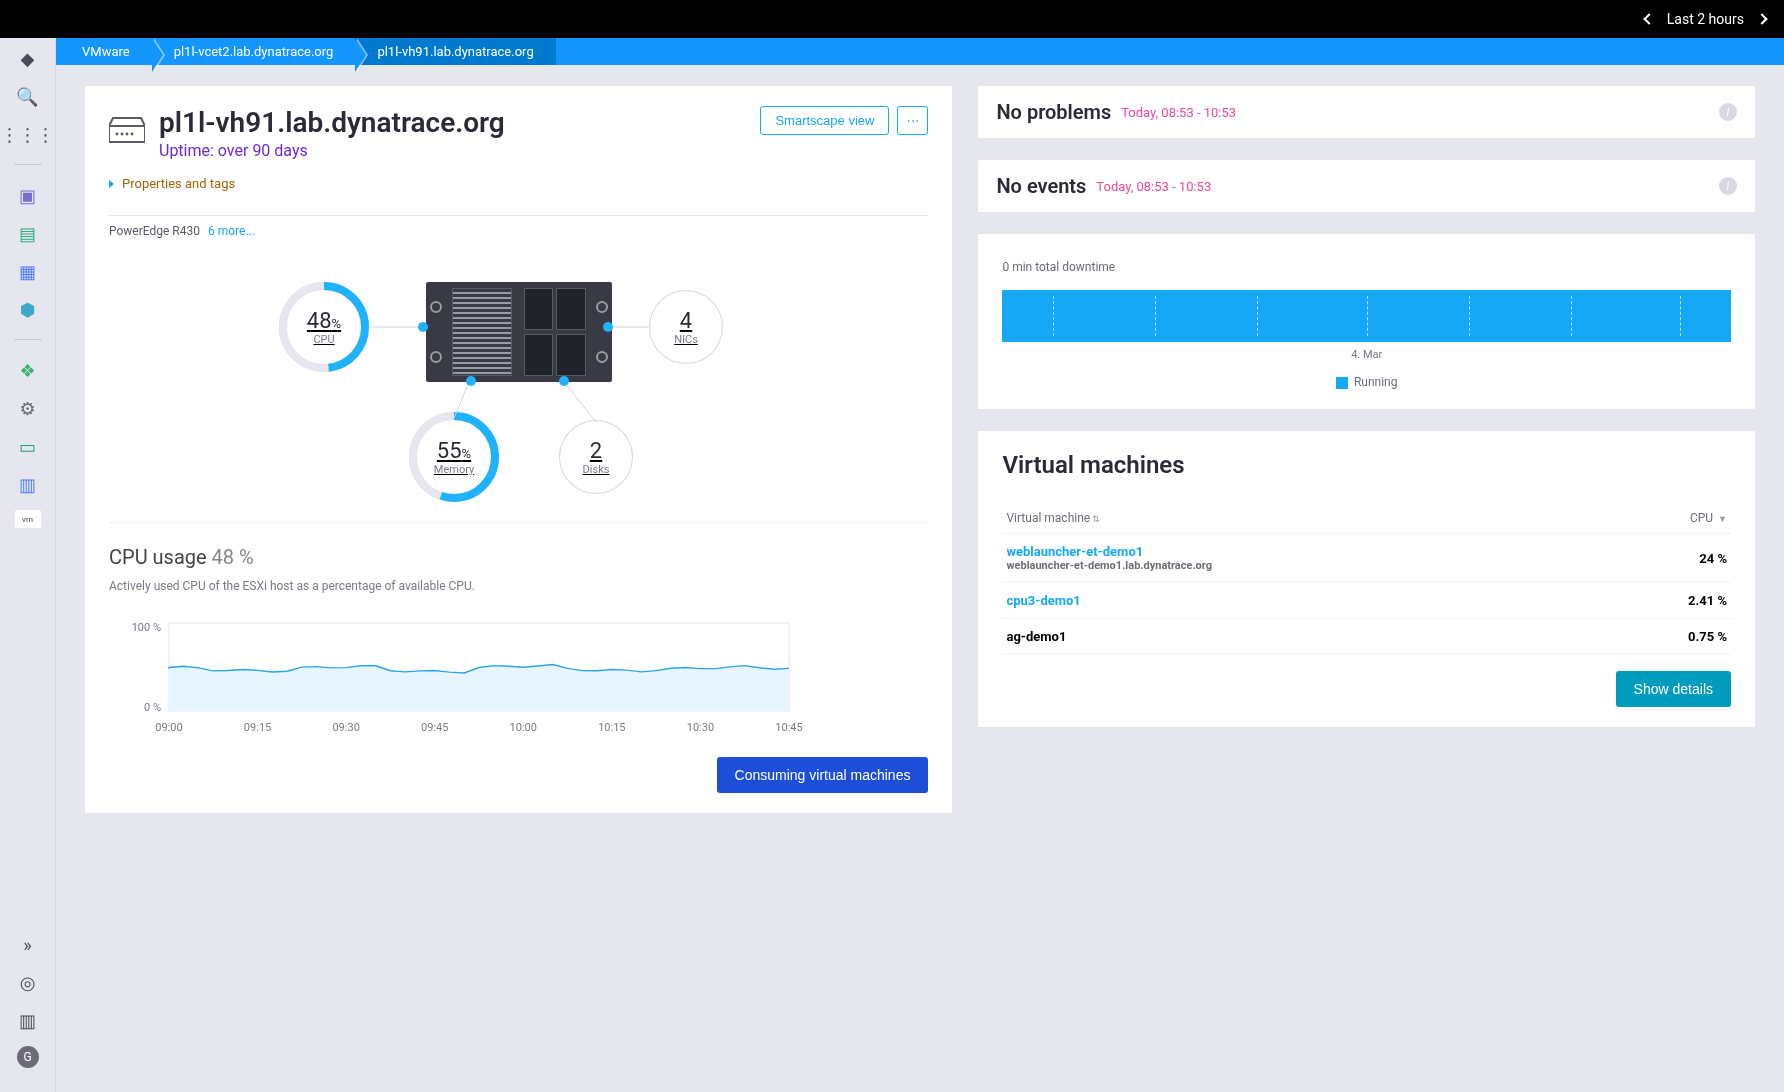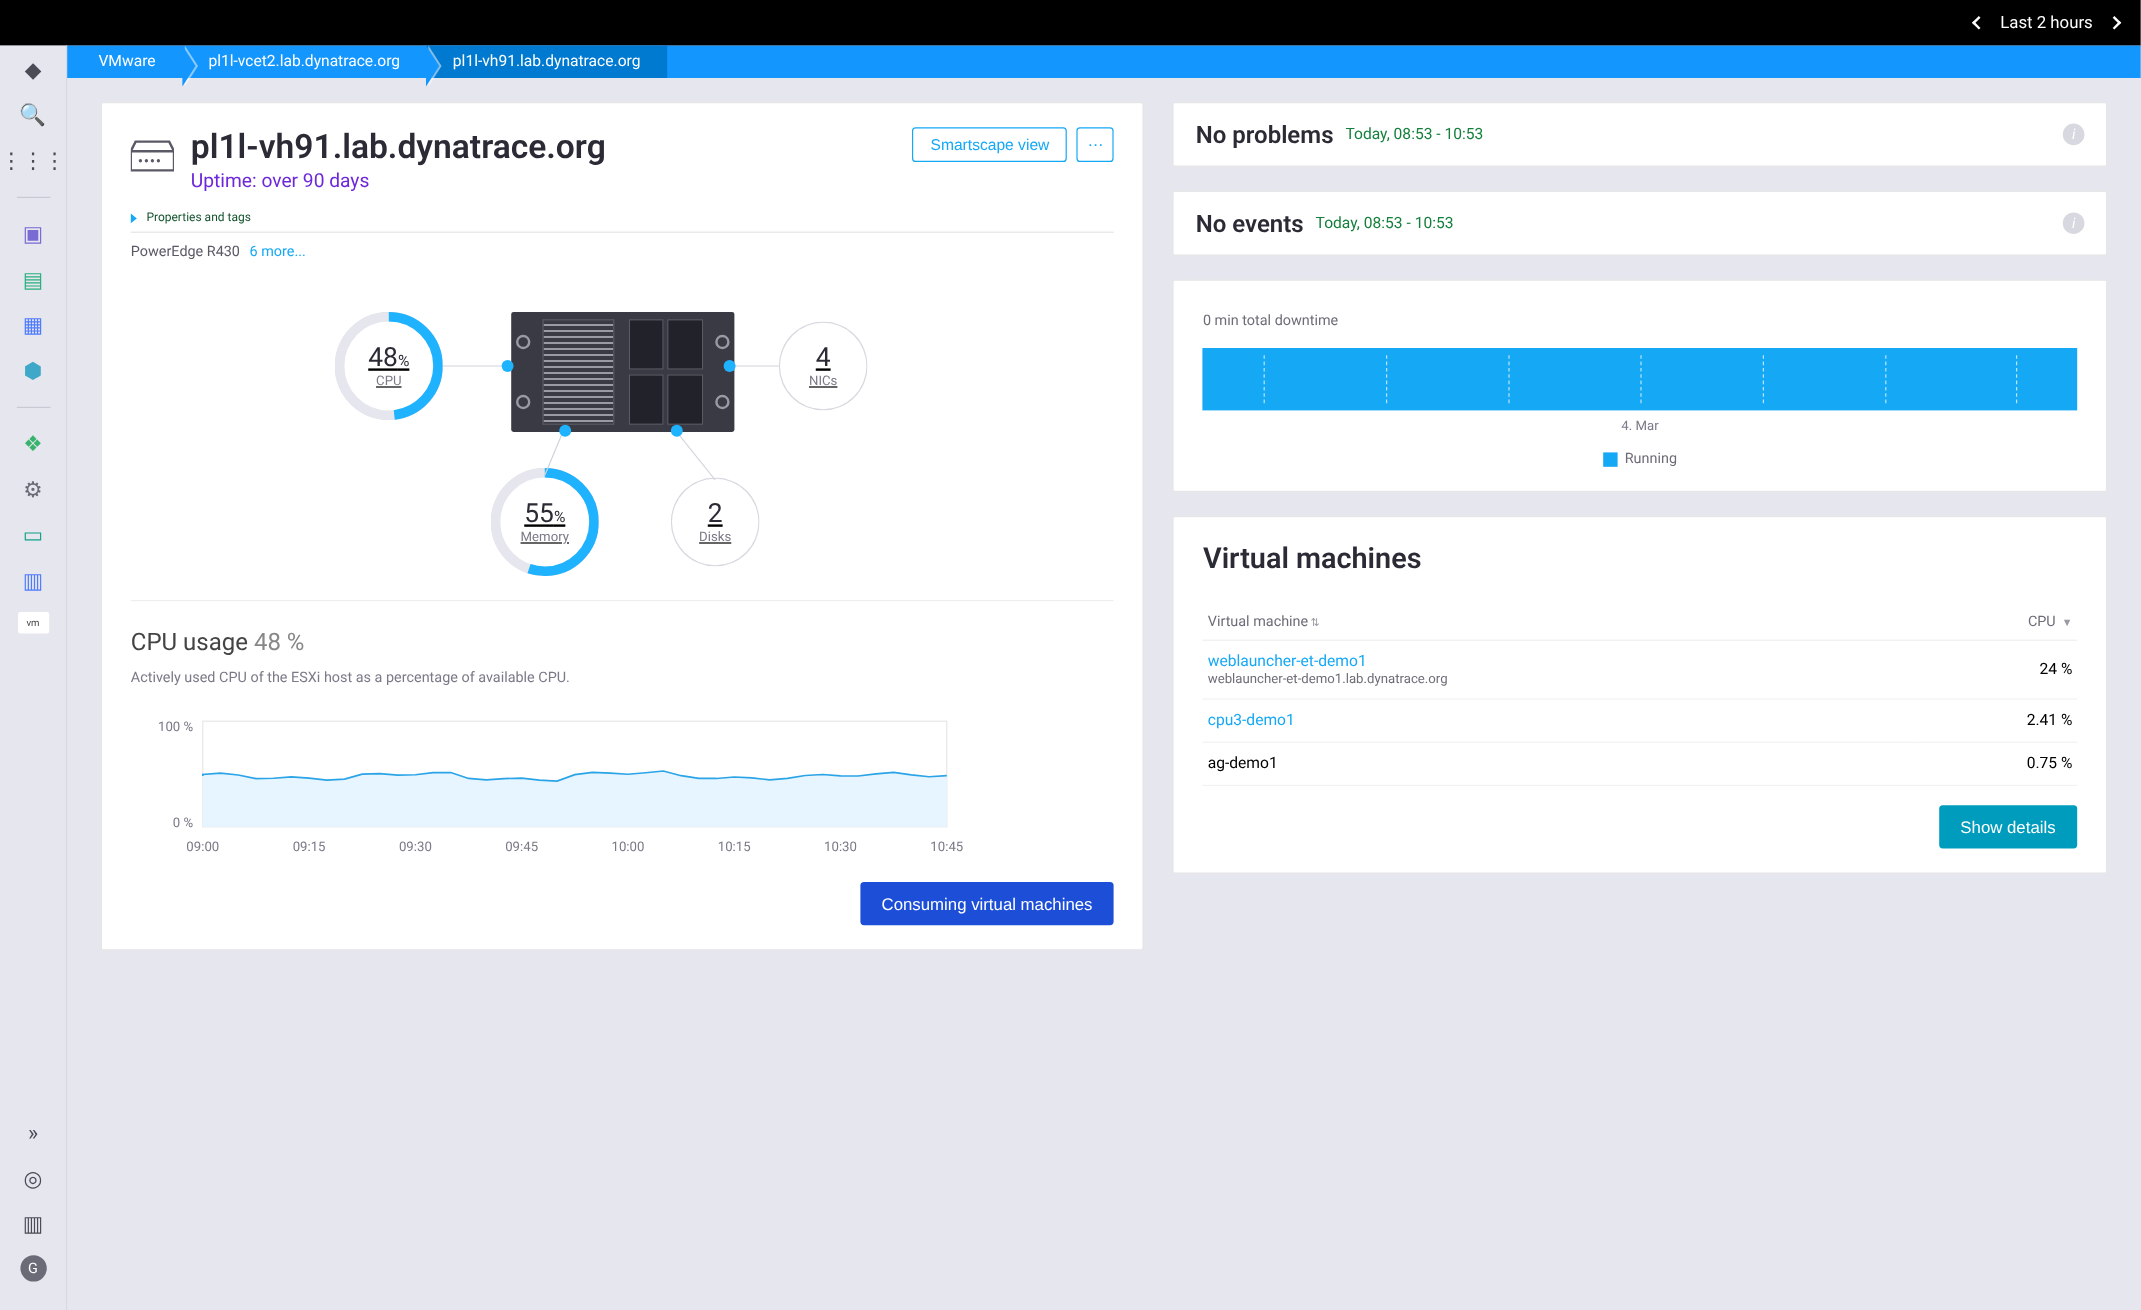--- a/index.html
+++ b/index.html
@@ -41,21 +41,21 @@
 
   
   .hdr { display:flex; align-items:flex-start; }
   .host-icon { width: 36px; height: 36px; margin-right: 14px; margin-top:6px; display:flex; align-items:center; justify-content:center; }
   .host-title { font-size: 28px; font-weight:600; color:#2b2b36; }
   .host-sub { font-size: 16px; color:#6d28d9; margin-top:2px; }
   .hdr-actions { margin-left:auto; display:flex; gap:8px; }
   .btn-outline { border: 1px solid #14a8f5; color:#14a8f5; background:#fff; padding: 6px 14px; font-size: 13px; border-radius: 3px; cursor:pointer; }
   .btn-outline.small { padding: 6px 8px; }
 
-  .props-toggle { display:flex; align-items:center; gap:8px; margin-top: 16px; padding-bottom:6px; border-bottom:1px solid #e4e4e4; color:#14532d; font-size:10px; cursor:pointer; }
+  .props-toggle { display:flex; align-items:center; gap:8px; margin-top: 16px; padding-bottom:24px; border-bottom:1px solid #e4e4e4; color:#a16207; font-size:13px; cursor:pointer; }
   .props-toggle .ar { width:0; height:0; border-top:4px solid transparent; border-bottom:4px solid transparent; border-left:5px solid #14a8f5; }
   .props-line { font-size: 12px; color:#5a5a66; margin-top: 8px; display:flex; gap:8px; }
   .props-line a { color:#14a8f5; text-decoration:none; }
 
   
   .infographic { position:relative; height: 260px; margin-top: 24px; }
   .server { position:absolute; left:50%; top:20px; transform:translateX(-50%); width: 186px; height: 100px; background:#3a3a44; border-radius:2px; display:flex; }
   .server .panel { flex:1; margin:6px; background:repeating-linear-gradient(#3a3a44, #3a3a44 3px, #9a9aa4 3px, #9a9aa4 5px); border:1px solid #5a5a64;}
   .server .slots { width: 62px; margin:6px; display:flex; flex-direction:column; gap:4px; }
   .server .row { flex:1; display:flex; gap:3px; }
@@ -77,35 +77,35 @@
   .chartwrap { margin-top: 18px; }
   .legend { text-align:center; font-size: 12px; color:#6d6d78; margin-top:6px; }
   .legend .sw { color:#14a8f5; margin-right:4px; }
 
   .btn-solid { background:#1d4ed8; color:#fff; border:none; padding: 10px 18px; font-size: 14px; border-radius: 3px; cursor:pointer; }
   .row-right { display:flex; justify-content:flex-end; margin-top: 16px; }
 
   
   .slim-card { background:#fff; border:1px solid #e6e6e6; border-radius:2px; padding: 14px 18px; display:flex; align-items:center; }
   .slim-title { font-size: 20px; font-weight:600; color:#2b2b36; margin-right: 10px; }
-  .slim-sub { font-size: 13px; color:#15803d; }
+  .slim-sub { font-size: 13px; color:#ec4899; }
   .info-ic { width:18px;height:18px; border-radius:50%; background:#d8d8e0; margin-left:auto; display:flex; align-items:center; justify-content:center; font-size:12px; color:#fff; font-style: italic; }
 
   .avail-sub { font-size: 12px; color:#6d6d78; margin-top:6px; }
   .avail-bar { height: 52px; background:#14a8f5; margin-top: 16px; position:relative; }
   .avail-tick { position:absolute; top:6px; bottom:6px; border-left:1px dashed rgba(255,255,255,.7); }
   .avail-date { text-align:center; font-size:11px; color:#7a7a88; margin-top: 6px; }
   .avail-legend { text-align:center; font-size:12px; color:#6d6d78; margin-top:14px; }
   .avail-legend .sq { display:inline-block; width:12px; height:12px; background:#14a8f5; vertical-align:middle; margin-right:6px; }
 
   .vm-card h2 { font-size: 24px; font-weight:600; color:#2b2b36; margin-bottom: 24px; }
   table.vm { width:100%; border-collapse:collapse; font-size:13px; }
   table.vm th { text-align:left; font-weight:400; color:#6d6d78; padding: 8px 4px; font-size:12px; border-bottom: 1px solid #eee;}
   table.vm th:last-child { text-align:right; }
-  table.vm td { padding: 10px 4px; border-bottom: 1px solid #f2f2f2; }
+  table.vm td { padding: 10px 4px; border-bottom: 1px solid #f2f2f2; font-weight: bold; }
   table.vm td:last-child { text-align:right; }
   table.vm a { color:#14a8f5; text-decoration:none; }
   .vm-sub { font-size:11px; color:#6d6d78; }
   .sort { font-size:9px; color:#9a9aa4; margin-left:2px;}
 </style>
 </head>
 <body>
 
 <div class="topbar">
   <span class="chev left"></span>

